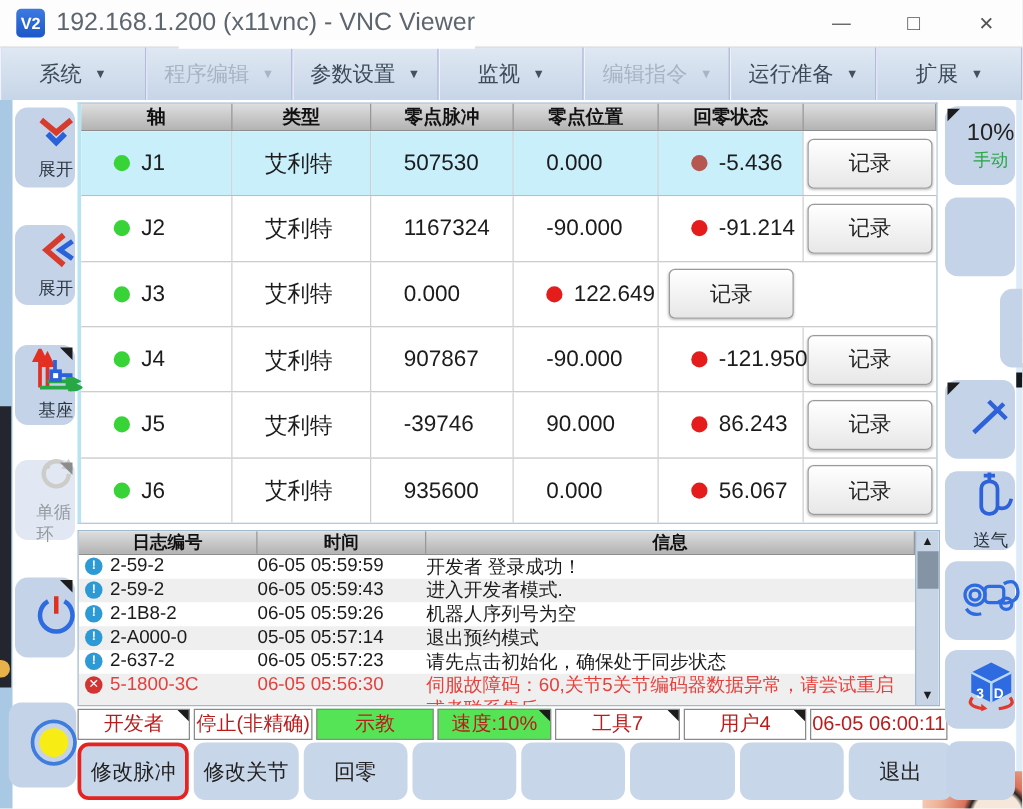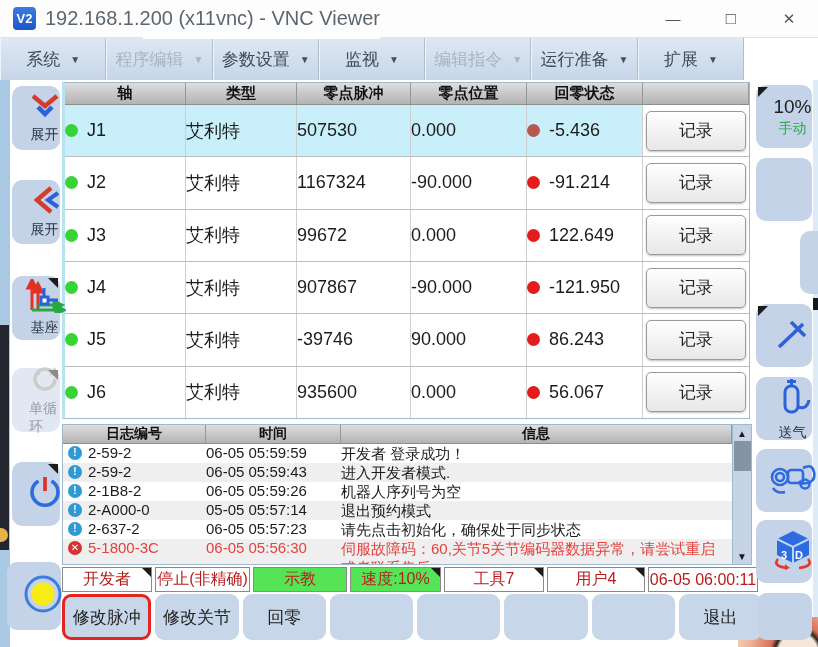--- a/index.html
+++ b/index.html
@@ -9,21 +9,21 @@
   
   .titlebar{position:absolute;top:0;left:0;width:818px;height:38px;background:#fdfdfd;border-bottom:1px solid #e3e3e3;display:flex;align-items:center;}
   .vnc-logo{width:23px;height:23px;margin-left:13px;border-radius:4px;background:linear-gradient(#3c7ae0,#1c56c8);color:#fff;font-weight:bold;font-size:13px;display:flex;align-items:center;justify-content:center;}
   .title-text{margin-left:9px;font-size:20px;color:#5d666e;}
   .win-controls{margin-left:auto;display:flex;align-items:center;}
   .win-btn{width:58px;height:36px;display:flex;align-items:center;justify-content:center;color:#555;font-size:15px;cursor:default;}
   .win-btn.max{font-size:17px;}
   .artifact-strip{position:absolute;left:143px;top:32px;width:237px;height:7px;background:#fff;z-index:5;}
 
   
-  .menubar{position:absolute;top:38px;left:0;width:744px;height:42px;background:#c4b5fd;display:flex;}
+  .menubar{position:absolute;top:38px;left:0;width:818px;height:42px;background:#c4b5fd;display:flex;}
   .menu-item{flex:1;display:flex;align-items:center;justify-content:center;gap:10px;font-size:17px;color:#3c4a58;background:linear-gradient(#dfe8f3,#c6d5e7);border-right:1px solid #aebfd4;border-left:1px solid #eef4fa;}
   .menu-item .caret{font-size:10px;color:#44505c;}
   .menu-item.disabled{color:#a7b4c4;}
   .menu-item.disabled .caret{color:#a7b4c4;}
 
   
   .main{position:absolute;top:80px;left:0;width:818px;height:567px;background:#fff;}
   .edge-left{position:absolute;left:0;top:0;width:10px;height:100%;background:#a9c8e3;}
   .edge-left-dark{position:absolute;left:0;top:245px;width:9px;height:225px;background:#23262e;}
   .edge-left-blob{position:absolute;left:-6px;top:448px;width:14px;height:14px;border-radius:50%;background:#e8b24a;}
@@ -40,21 +40,21 @@
   .pct-lbl{font-size:19px;color:#222;}
   .sub-lbl{font-size:14px;color:#27a845;}
 
   
   .axis-table{position:absolute;left:62px;top:2px;width:688px;height:337px;border:1px solid #9fb9cf;border-left:3px solid #b7e3f2;background:#fff;display:flex;flex-direction:column;}
   .t-head{display:grid;grid-template-columns:121px 111px 114px 116px 116px 1fr;height:22px;background:linear-gradient(#dedede,#b3b3b3);border-bottom:1px solid #8d8d8d;}
   .t-hcell{display:flex;align-items:center;justify-content:center;font-size:15px;font-weight:bold;color:#111;border-right:1px solid #979797;}
   .t-body{flex:1;display:flex;flex-direction:column;}
   .t-row{flex:1;display:grid;grid-template-columns:121px 111px 114px 116px 116px 1fr;border-bottom:1px solid #bdbdbd;background:#fff;}
   .t-row:last-child{border-bottom:none;}
-  .t-cell{display:flex;align-items:center;padding-left:0;font-size:18px;color:#1c1c1c;border-right:1px solid #cfcfcf;}
+  .t-cell{display:flex;align-items:center;padding-left:26px;font-size:18px;color:#1c1c1c;border-right:1px solid #cfcfcf;}
   .t-cell.rec{justify-content:center;padding-left:0;border-right:none;}
   .t-row.selected .t-cell{background:#c9effb;}
   .t-row.selected .t-cell.rec{background:#fff;}
   .dot{width:13px;height:13px;border-radius:50%;margin-right:9px;flex:0 0 auto;}
   .rec-btn{width:100px;height:40px;border:1px solid #9a9a9a;border-radius:5px;background:linear-gradient(#ffffff,#e7e7e7);box-shadow:0 1px 2px rgba(0,0,0,.25);font-size:17px;color:#222;cursor:pointer;}
 
   
   .log-panel{position:absolute;left:62px;top:344px;width:690px;height:141px;border:1px solid #9fb9cf;background:#fff;overflow:hidden;}
   .l-head{display:grid;grid-template-columns:143px 135px 1fr;height:19px;background:linear-gradient(#dedede,#b3b3b3);border-bottom:1px solid #8d8d8d;width:calc(100% - 19px);}
   .l-hcell{display:flex;align-items:center;justify-content:center;font-size:14px;font-weight:bold;color:#111;border-right:1px solid #979797;}
@@ -194,23 +194,20 @@
             </div>
           </div>
           <div class="t-row">
             <div class="t-cell axis">
               <span class="dot" style="background: rgb(55, 211, 55);"></span>
               <span>J3</span>
             </div>
             <div class="t-cell type">
               <span>艾利特</span>
             </div>
-            <div class="t-cell pulse">
-              <span>99672</span>
-            </div>
             <div class="t-cell position">
               <span>0.000</span>
             </div>
             <div class="t-cell status">
               <span class="dot" style="background: rgb(229, 28, 28);"></span>
               <span>122.649</span>
             </div>
             <div class="t-cell rec">
               <button class="rec-btn">记录</button>
             </div>

